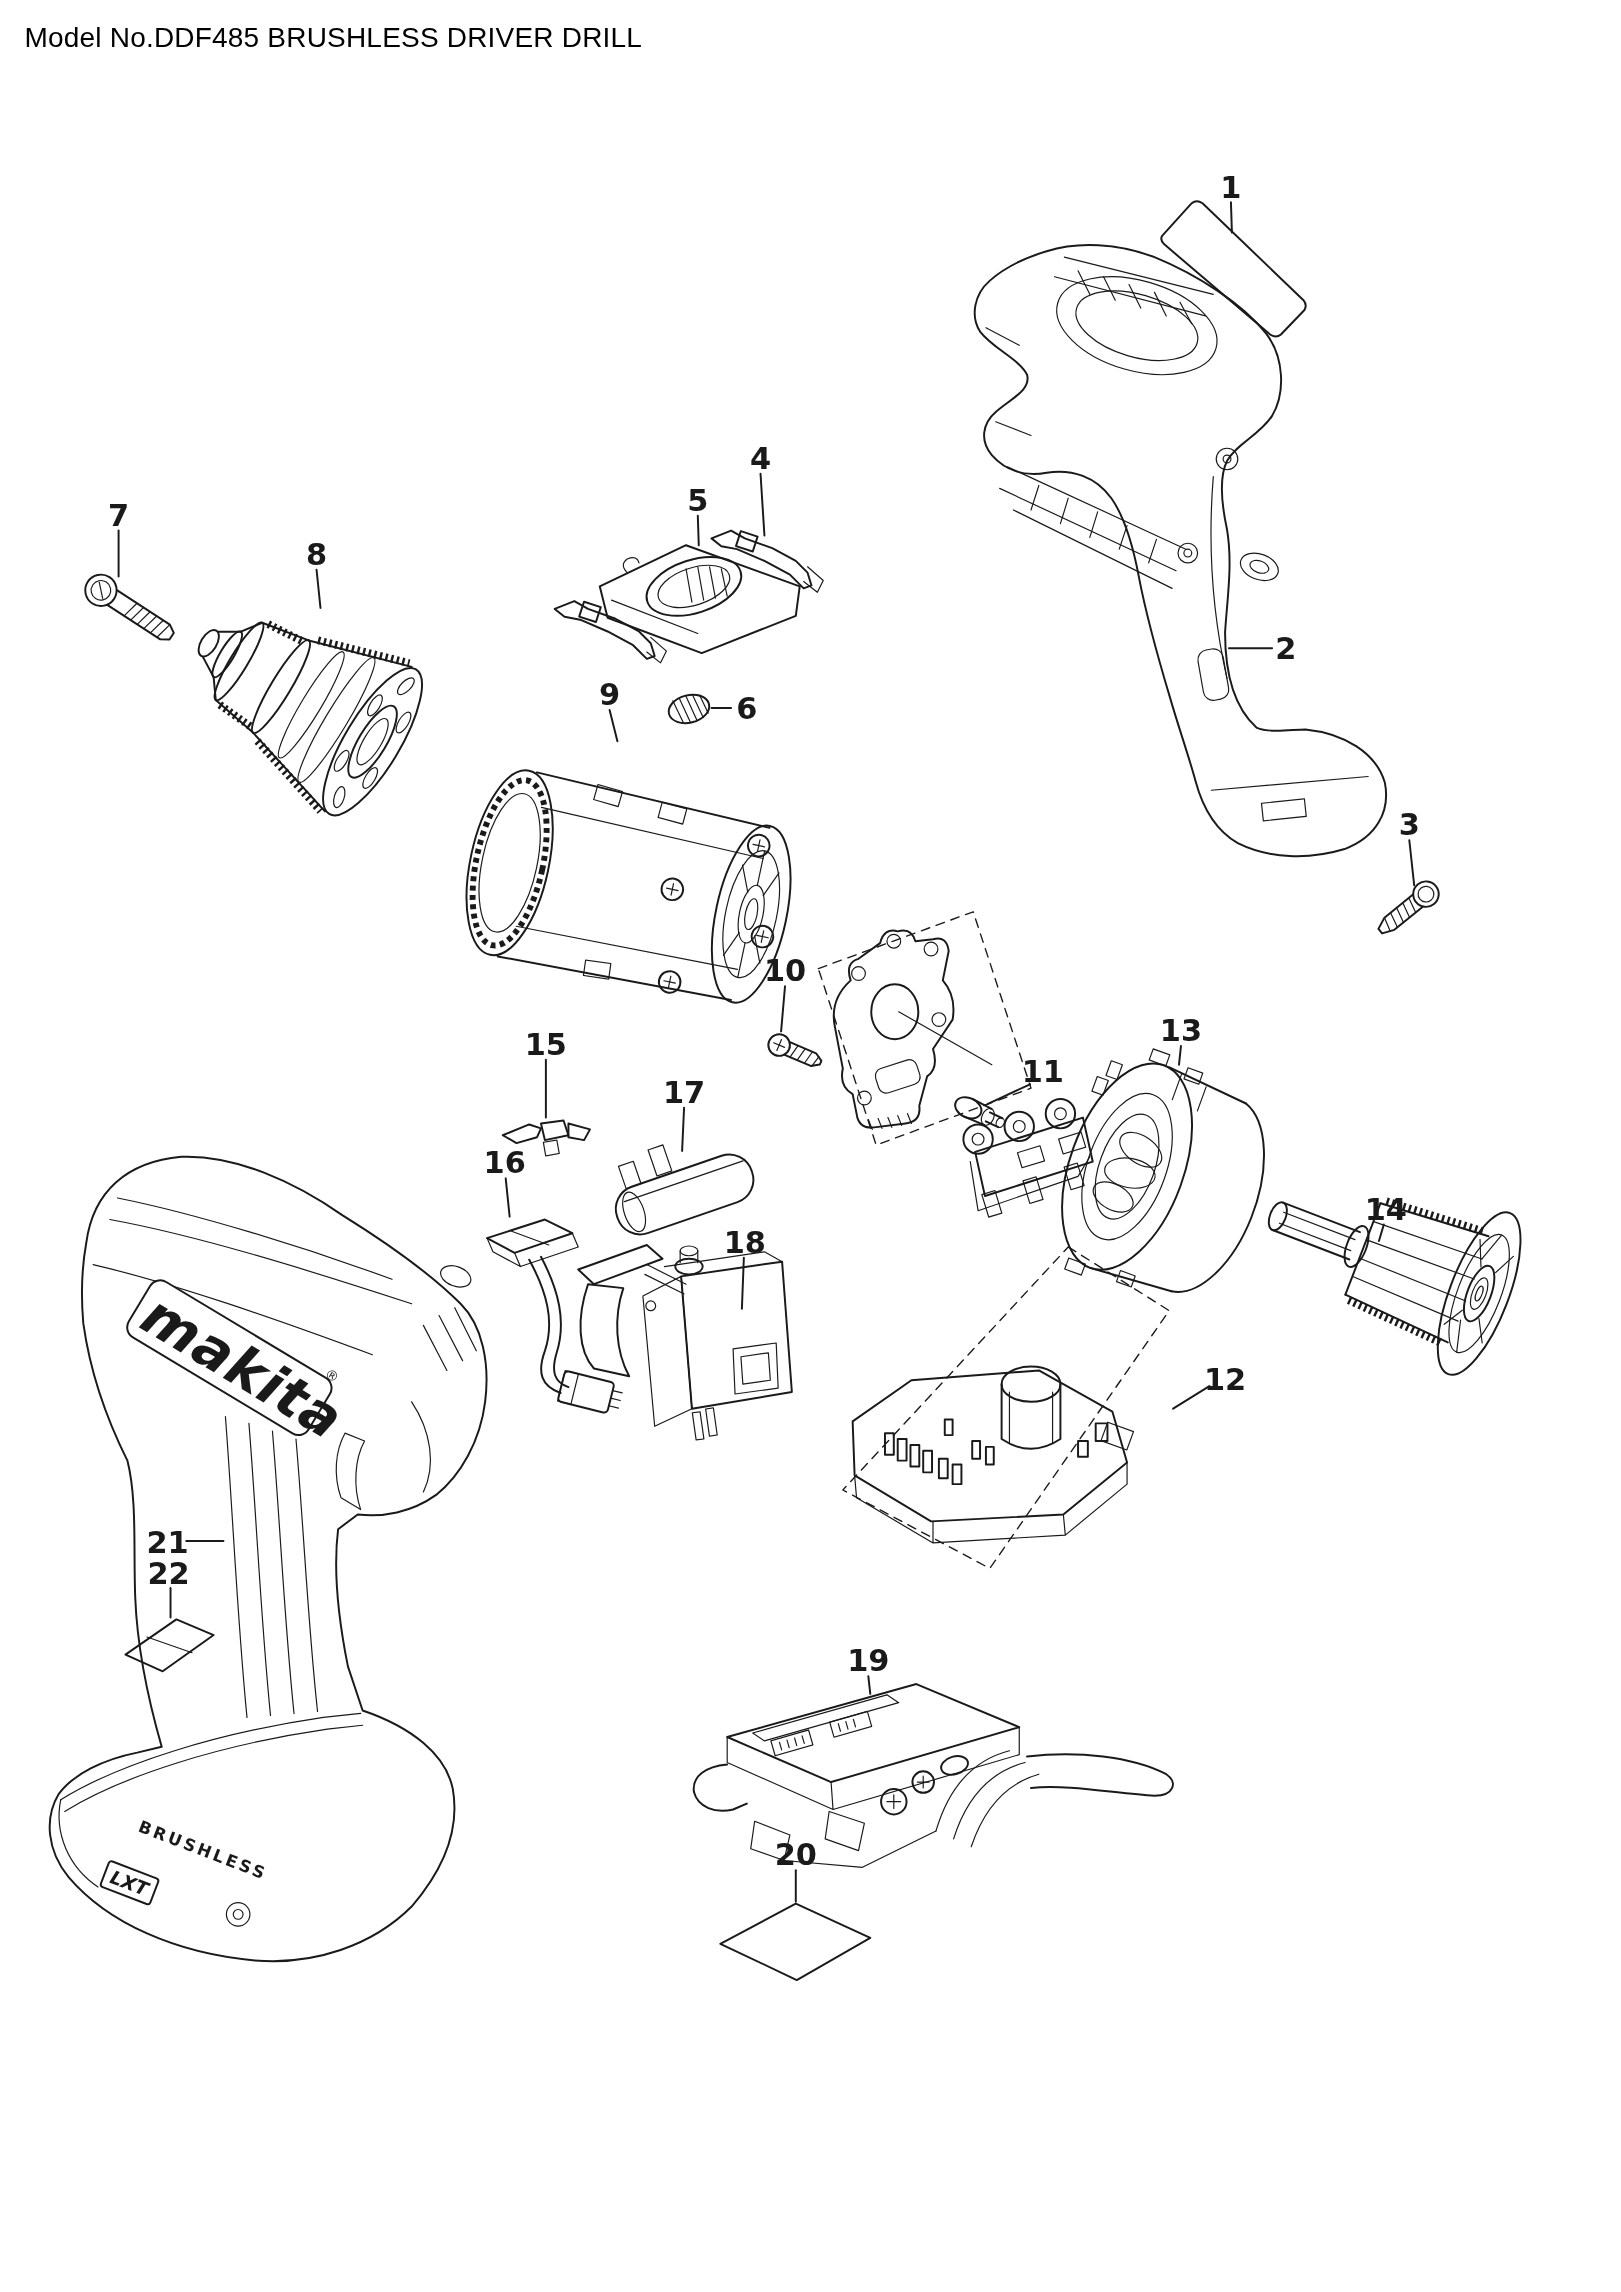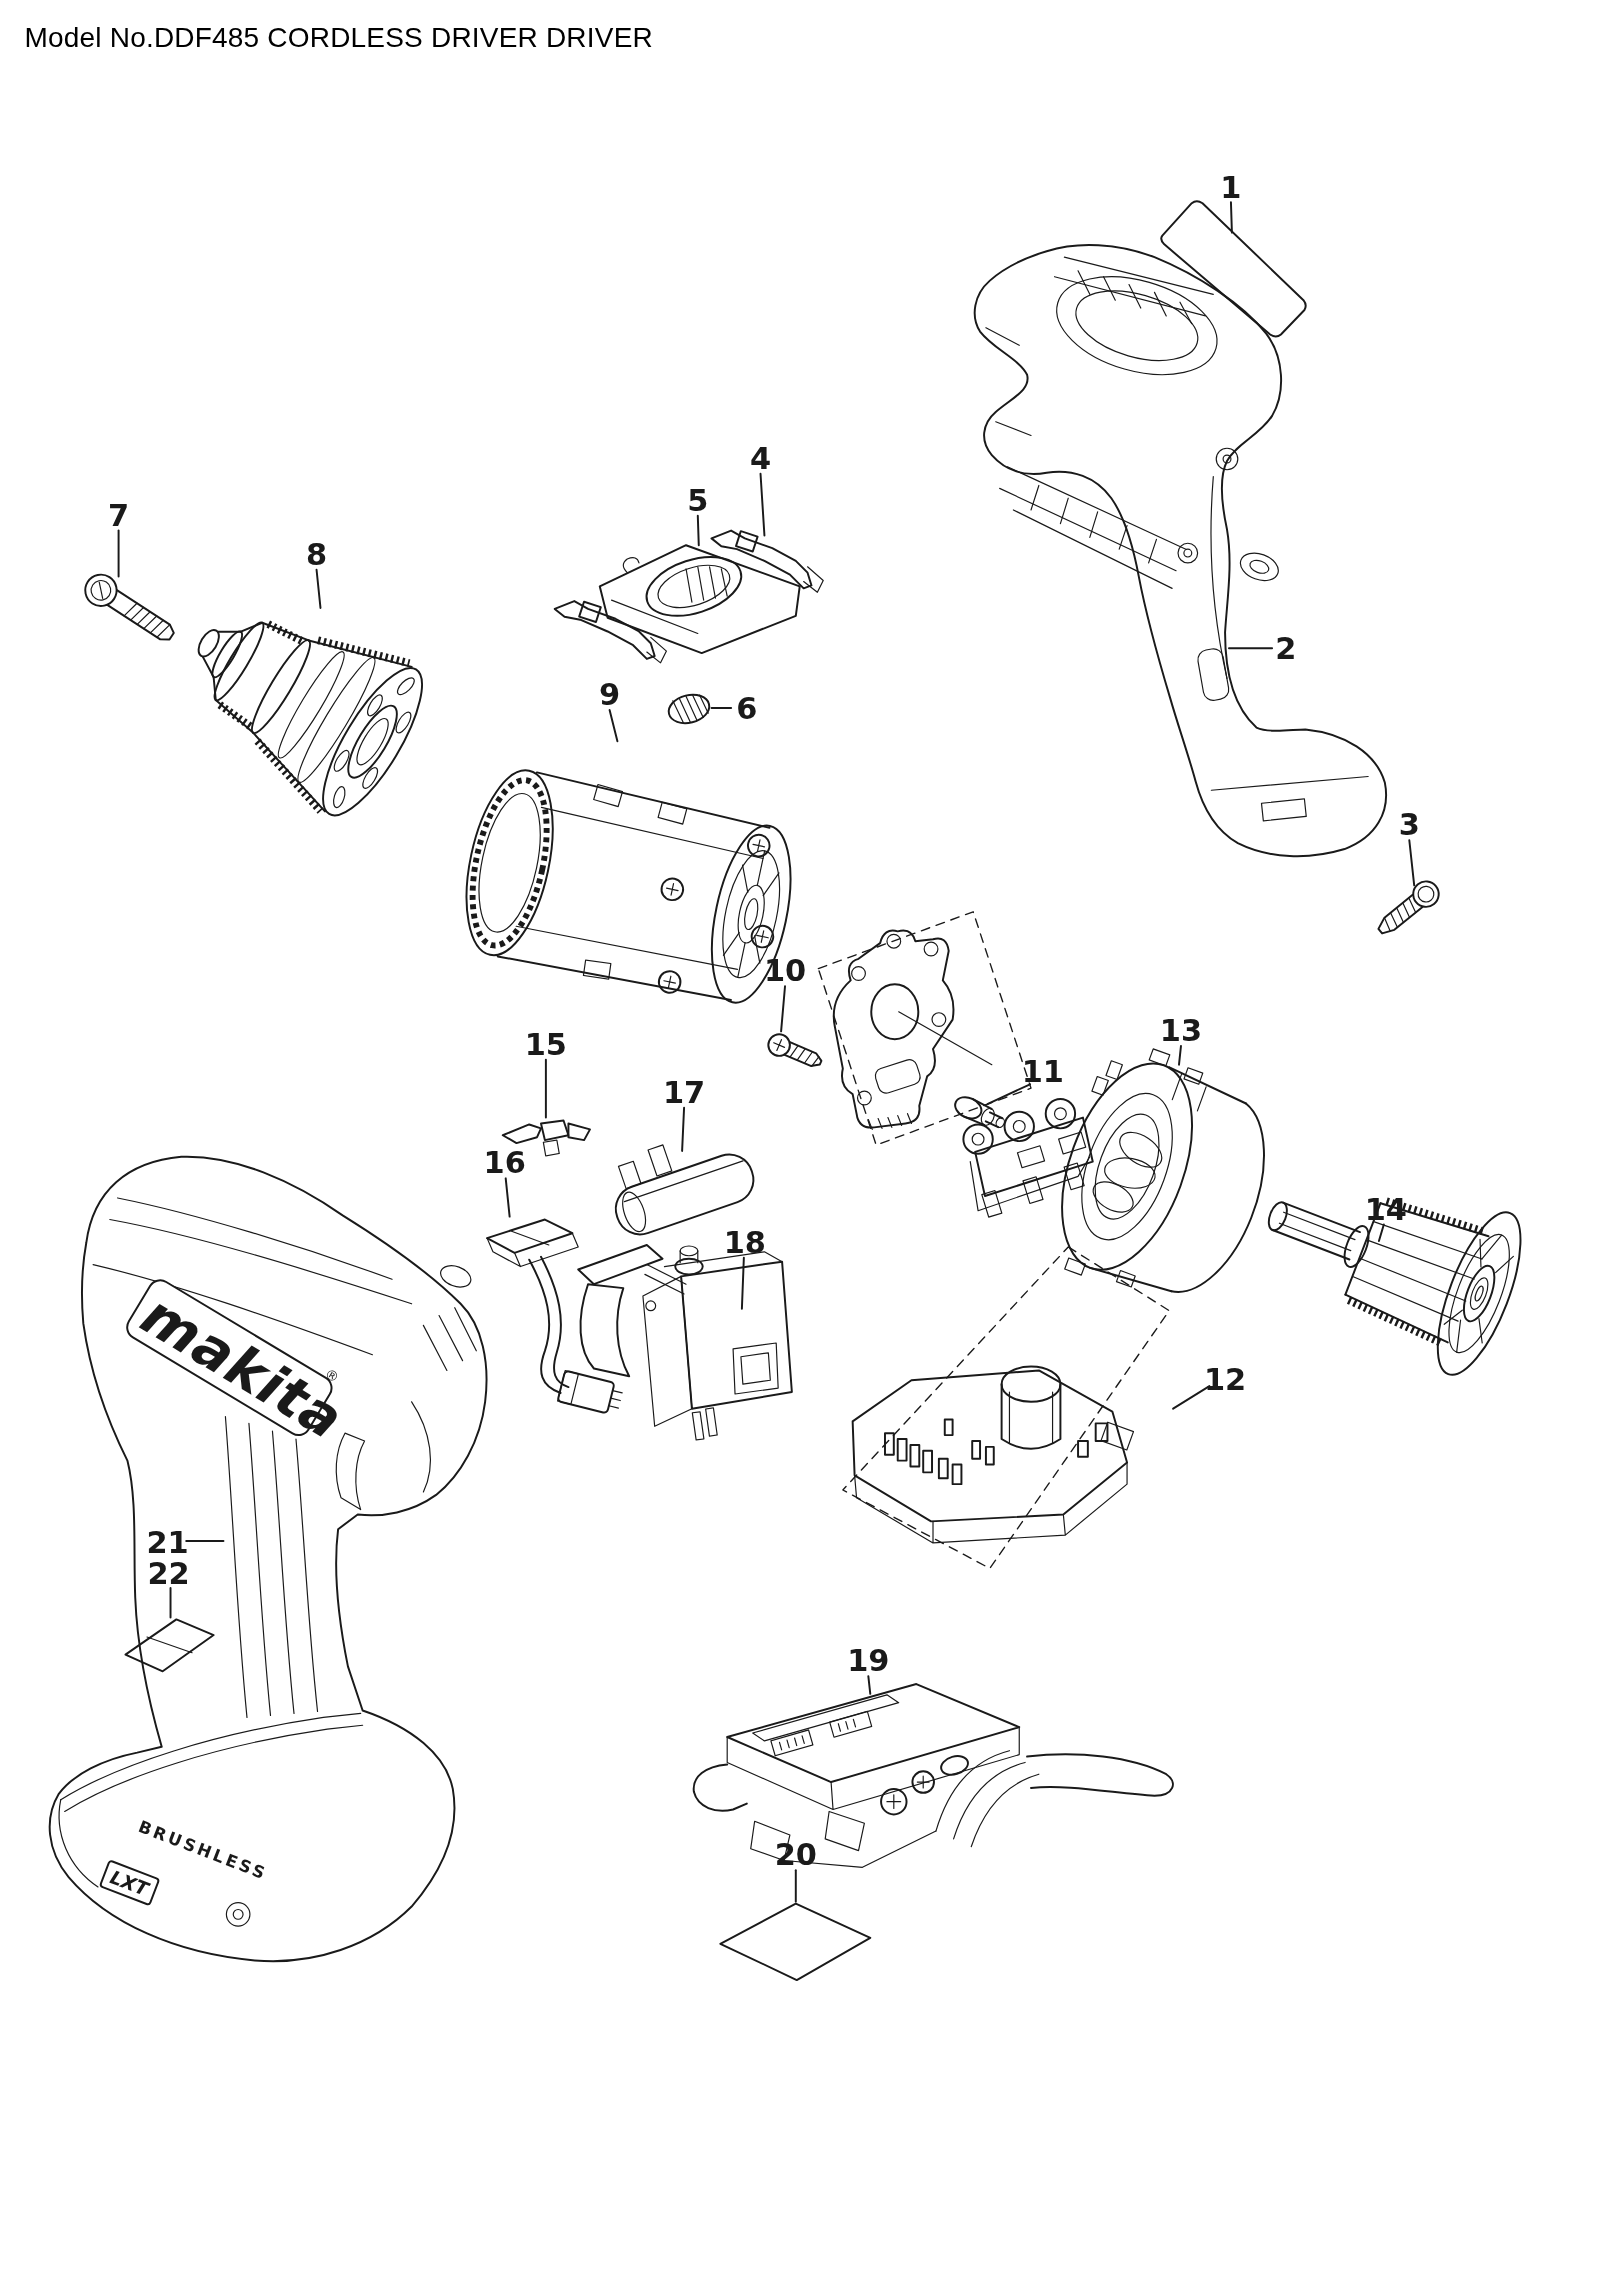--- a/index.html
+++ b/index.html
@@ -23,21 +23,21 @@
   .regMark{font-family:"DejaVu Sans",sans-serif;font-size:14px;fill:#1a1a1a;stroke:none;}
   .batteryText{font-family:"DejaVu Sans",sans-serif;font-weight:bold;font-size:17px;
                fill:none;stroke:#1a1a1a;stroke-width:.9;letter-spacing:3px;}
   .badgeText{font-family:"DejaVu Sans",sans-serif;font-style:italic;font-weight:bold;font-size:19px;
              fill:none;stroke:#1a1a1a;stroke-width:1;}
 </style>
 </head>
 <body>
 
 <div class="canvas">
-  <div class="title">Model No.DDF485 CORDLESS DRIVER DRIVER</div>
+  <div class="title">Model No.DDF485 BRUSHLESS DRIVER DRILL</div>
 
   <svg width="1621" height="2293" viewBox="0 0 1654 2339">
     <g class="art">
 
       <g>
         <path class="wfill" d="M1186,240 L1216,207 Q1221,203 1227,207 L1330,306 Q1334,311 1331,316 L1307,341 Q1302,345 1296,341 L1188,249 Q1183,244 1186,240 Z"></path>
       </g>
 
       <g>
         <path d="M1068,256 C1100,246 1140,248 1178,262 C1222,280 1268,310 1292,340 C1310,364 1312,400 1298,424 C1285,444 1262,452 1252,470 C1244,486 1246,512 1252,540 C1258,575 1252,612 1250,645 C1250,690 1260,722 1282,742 C1296,748 1318,744 1332,744 C1372,748 1404,768 1413,798 C1419,828 1404,854 1372,866 C1336,877 1295,876 1263,860 C1239,846 1227,823 1220,797 C1212,768 1202,740 1194,712 C1182,672 1170,630 1162,588 C1156,556 1148,528 1134,508 C1118,486 1094,478 1068,482 C1046,486 1026,480 1012,464 C1000,450 1002,432 1016,420 C1032,406 1052,398 1048,382 C1040,366 1014,356 1000,338 C990,322 994,300 1010,286 C1028,270 1048,262 1068,256 Z"></path>

